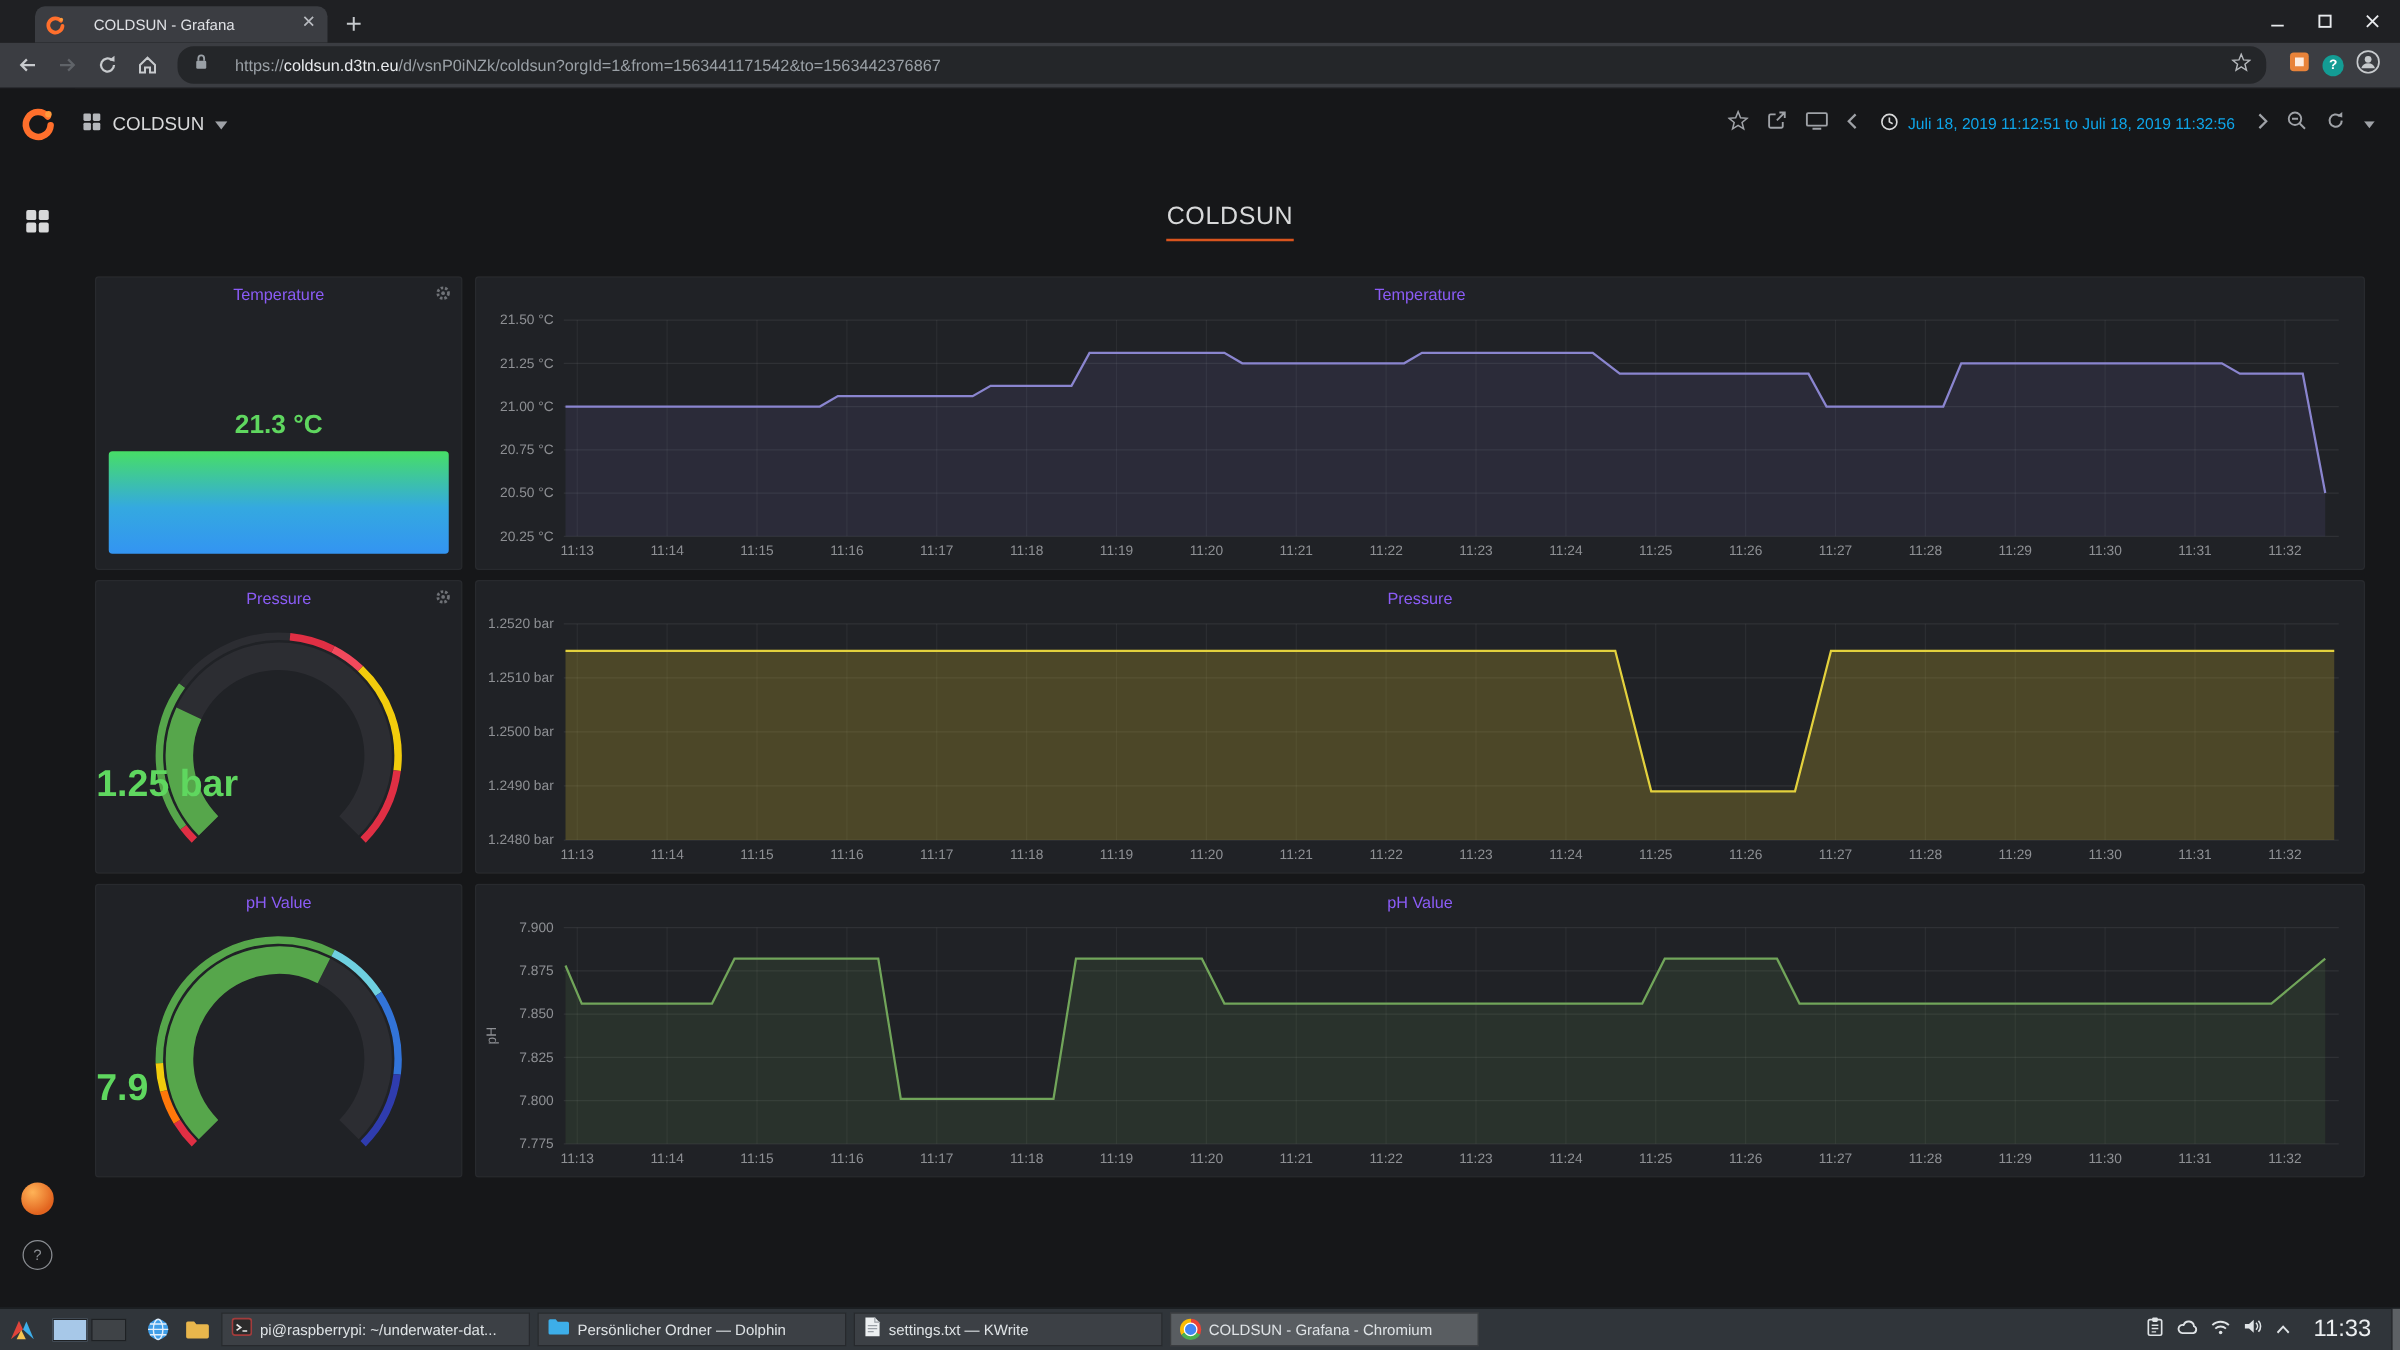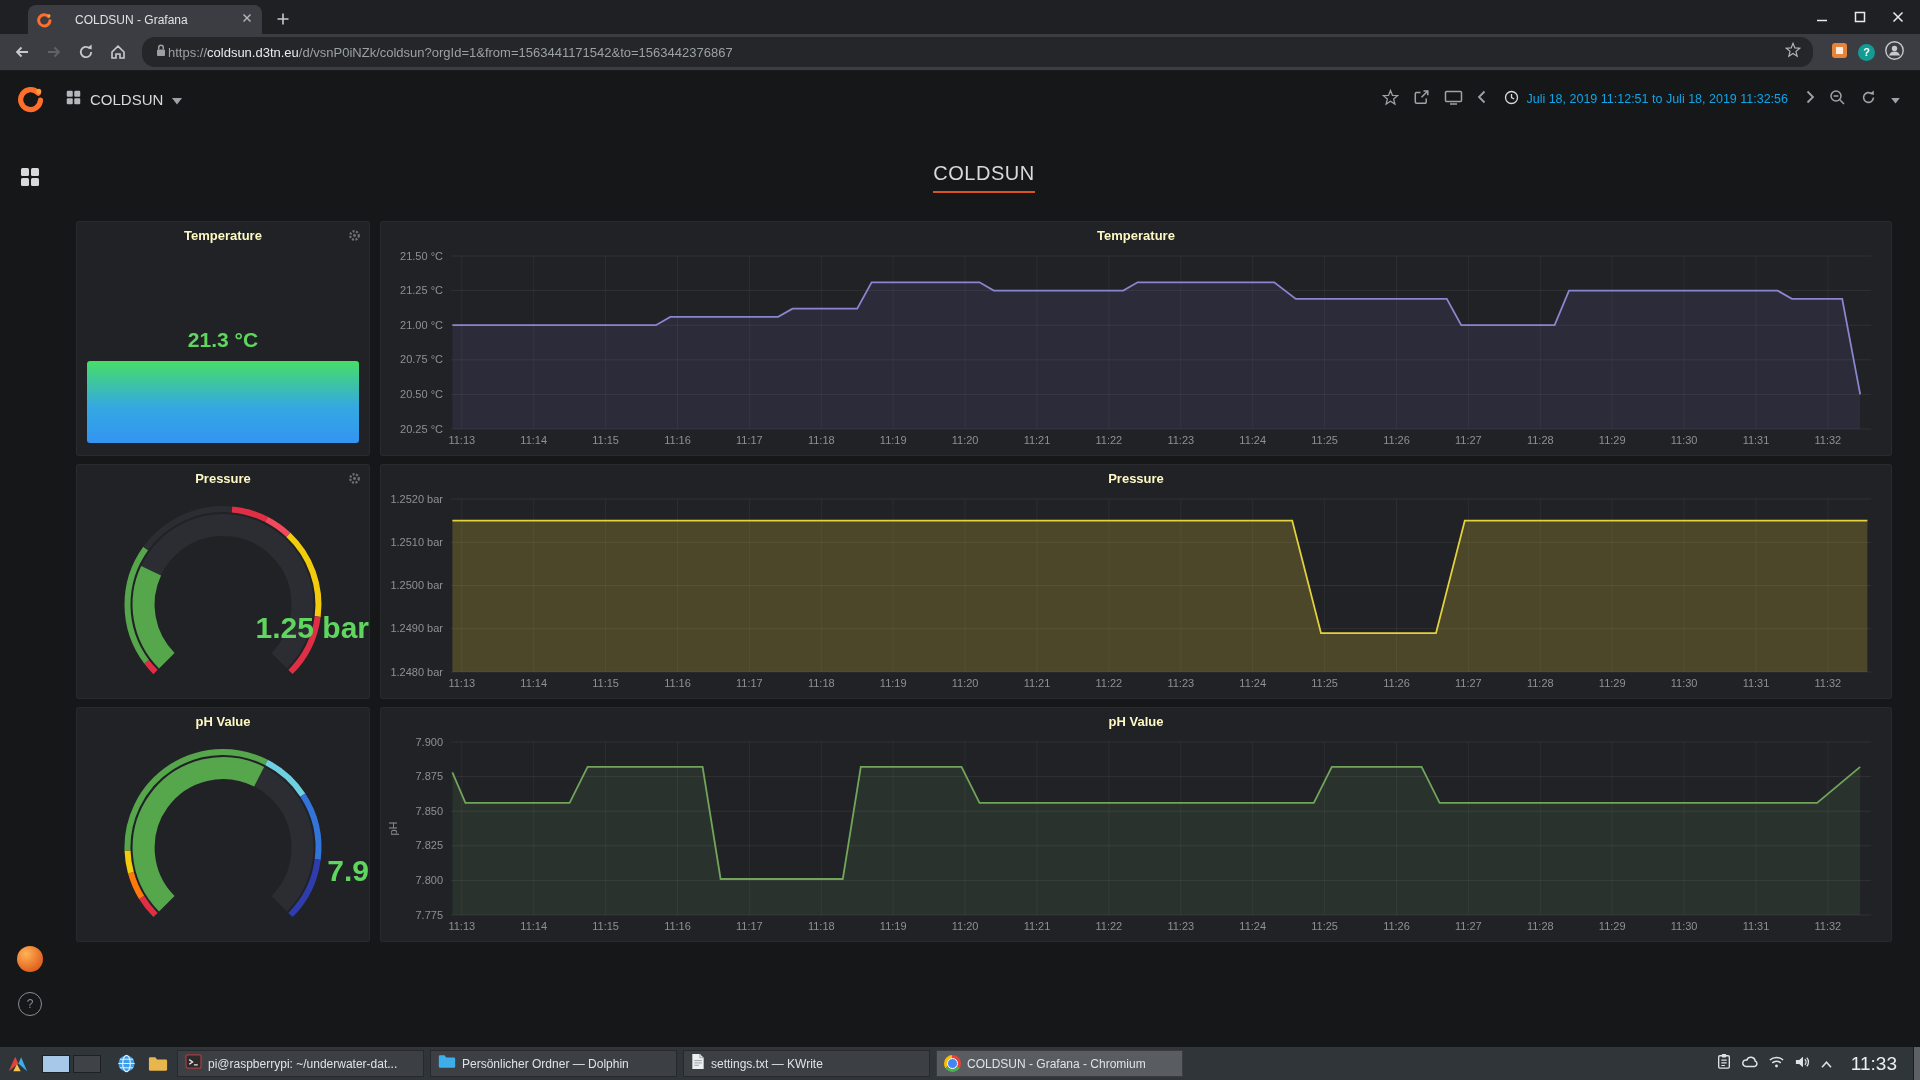--- a/index.html
+++ b/index.html
@@ -9,21 +9,21 @@
   .tabstrip{height:34px;background:#1f2023;display:flex;align-items:flex-end;position:relative;}
   .tab{margin-left:28px;height:29px;width:218px;background:#3b3d42;border-radius:8px 8px 0 0;
     display:flex;align-items:center;padding:0 8px;gap:23px;}
   .tab-title{font-size:12px;color:#dfe1e5;flex:1;white-space:nowrap;overflow:hidden;text-overflow:ellipsis;}
   .tabicon{width:16px;height:16px;flex:0 0 auto;}
   .newtab{width:26px;height:26px;margin:0 0 2px 8px;display:flex;align-items:center;justify-content:center;border-radius:50%;}
   .winctl{position:absolute;right:10px;top:0;height:34px;display:flex;align-items:center;gap:22px;padding-right:4px;}
   .winbtn{width:16px;height:16px;display:flex;align-items:center;justify-content:center;}
   .toolbar{height:37px;background:#3b3d42;display:flex;align-items:center;padding:0 8px;gap:4px;border-bottom:1px solid #1b1c1e;box-sizing:border-box;}
   .navbtn{width:28px;height:28px;border-radius:50%;display:flex;align-items:center;justify-content:center;flex:0 0 auto;}
-  .urlbar{flex:1;height:30px;background:#242629;border-radius:13px;margin:0 6px;display:flex;align-items:center;padding:0 12px;gap:0;min-width:0;}
+  .urlbar{flex:1;height:30px;background:#242629;border-radius:13px;margin:0 6px;display:flex;align-items:center;padding:0 12px;gap:20px;min-width:0;}
   .urltext{font-size:13px;color:#9aa0a6;white-space:nowrap;overflow:hidden;flex:1;}
   .urltext .host{color:#e8eaed;}
   .extrow{display:flex;align-items:center;gap:10px;padding:0 8px;}
   
   .gpage{flex:1;display:flex;background:#161719;min-height:0;}
   .sidebar{width:60px;background:#161719;display:flex;flex-direction:column;align-items:center;flex:0 0 auto;}
   .side-logo{height:56px;display:flex;align-items:center;justify-content:center;}
   .side-item{margin-top:40px;}
   .side-spacer{flex:1;}
   .side-avatar{width:26px;height:26px;border-radius:50%;background:radial-gradient(circle at 35% 30%,#ffb357,#e2641f 70%);margin-bottom:20px;}
@@ -32,26 +32,26 @@
   .gmain{flex:1;display:flex;flex-direction:column;min-width:0;}
   .gnavbar{height:56px;display:flex;align-items:center;padding:0 20px 0 6px;color:#d8d9da;}
   .nav-left{display:flex;align-items:center;gap:9px;font-size:15px;}
   .nav-right{margin-left:auto;display:flex;align-items:center;gap:14px;}
   .timewidget{display:flex;align-items:center;gap:7px;font-size:12.5px;color:#0ea5e9;padding:0 4px;}
   .dash{flex:1;overflow:hidden;padding:6px 28px 0 16px;}
   .title-panel{height:88px;display:flex;flex-direction:column;align-items:center;justify-content:center;}
   .title-panel h1{font-size:20px;font-weight:400;color:#d8d9da;margin:0;padding-bottom:6px;border-bottom:2px solid #d9541e;letter-spacing:.5px;}
   .grid{display:grid;grid-template-columns:294px 1fr;grid-auto-rows:235px;gap:8px 10px;}
   .panel{background:#202226;border:1px solid rgba(255,255,255,0.04);border-radius:3px;position:relative;box-sizing:border-box;}
-  .phead{height:26px;display:flex;align-items:center;justify-content:center;font-size:13px;font-weight:700;color:#fef9c3;}
+  .phead{height:26px;display:flex;align-items:center;justify-content:center;font-size:13px;font-weight:400;color:#8b5cf6;}
   .pgear{position:absolute;top:6px;right:8px;opacity:.75;}
   .chart{position:absolute;left:4px;right:6px;top:26px;bottom:4px;}
   .chart svg text{font-family:"Liberation Sans",sans-serif;font-size:11px;fill:#8e9094;}
   .gaugewrap{position:absolute;left:0;right:0;top:26px;bottom:0;}
-  .gauge-value{position:absolute;left:0;right:0;top:146px;text-align:right;font-size:30px;font-weight:700;}
+  .gauge-value{position:absolute;left:0;right:0;top:146px;text-align:left;font-size:30px;font-weight:700;}
   .stat-value{position:absolute;left:0;right:0;top:106px;text-align:center;font-size:21px;font-weight:700;}
   .stat-bar{position:absolute;left:10px;right:10px;bottom:12px;height:82px;border-radius:3px;}
   
   .taskbar{height:33px;background:#30353a;border-top:1px solid #15181b;display:flex;align-items:center;padding:0 0 0 4px;gap:6px;}
   .tb-icon{width:26px;height:26px;display:flex;align-items:center;justify-content:center;flex:0 0 auto;}
   .pager{display:flex;gap:3px;margin:0 6px;}
   .pager .vd{width:28px;height:18px;border:1px solid #1e2124;box-sizing:border-box;}
   .vd.active{background:#a7c8e8;}
   .vd.other{background:#3f4347;}
   .task{width:247px;height:27px;background:rgba(255,255,255,0.06);border:1px solid rgba(0,0,0,0.35);

